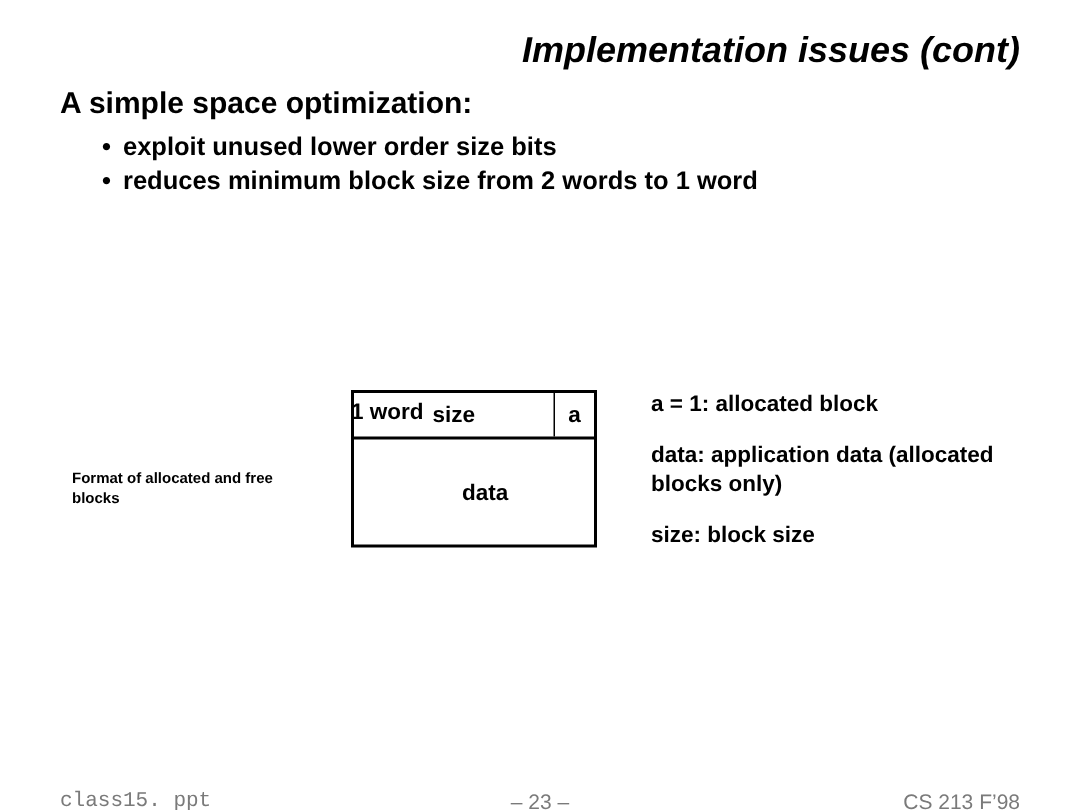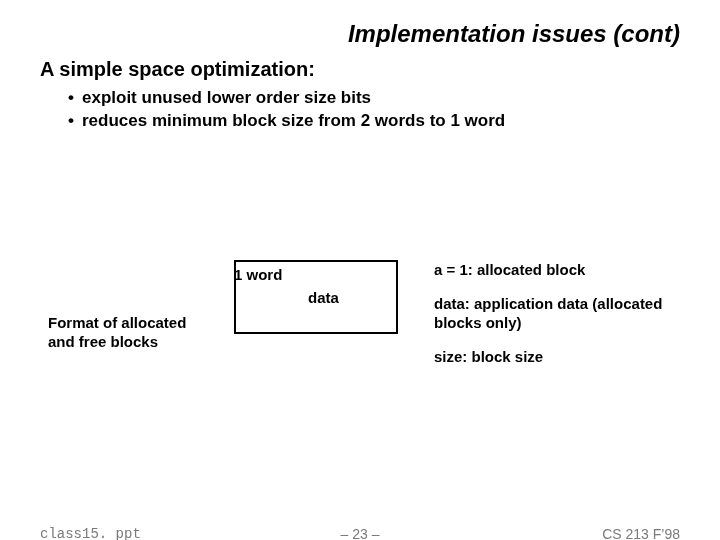--- a/index.html
+++ b/index.html
@@ -99,21 +99,21 @@
     justify-content: center;
     font-size: 15px;
     font-weight: bold;
     padding-left: 15px;
   }
   .left-caption {
     position: absolute;
     top: 84px;
     left: 48px;
     width: 160px;
-    font-size: 15px;
+    font-size: 10px;
     font-weight: bold;
     line-height: 1.25;
   }
   .right-caption {
     position: absolute;
     top: 30px;
     left: 420px;
     width: 260px;
     font-size: 15px;
     font-weight: bold;
@@ -159,20 +159,24 @@
   <ul class="bullets">
     <li>exploit unused lower order size bits</li>
     <li>reduces minimum block size from 2 words to 1 word</li>
   </ul>
 
   <div class="diagram-area">
 
     <div class="word-label">1 word</div>
 
     <div class="block-box">
+      <div class="block-header">
+        <div class="block-size-cell">size</div>
+        <div class="block-a-cell">a</div>
+      </div>
       <div class="block-data-cell">data</div>
     </div>
 
     <div class="left-caption">Format of allocated and free blocks</div>
 
     <div class="right-caption">
       <div class="group">
         <div>a = 1: allocated block</div>
       </div>
       <div class="group">data: application data (allocated blocks only)</div>

